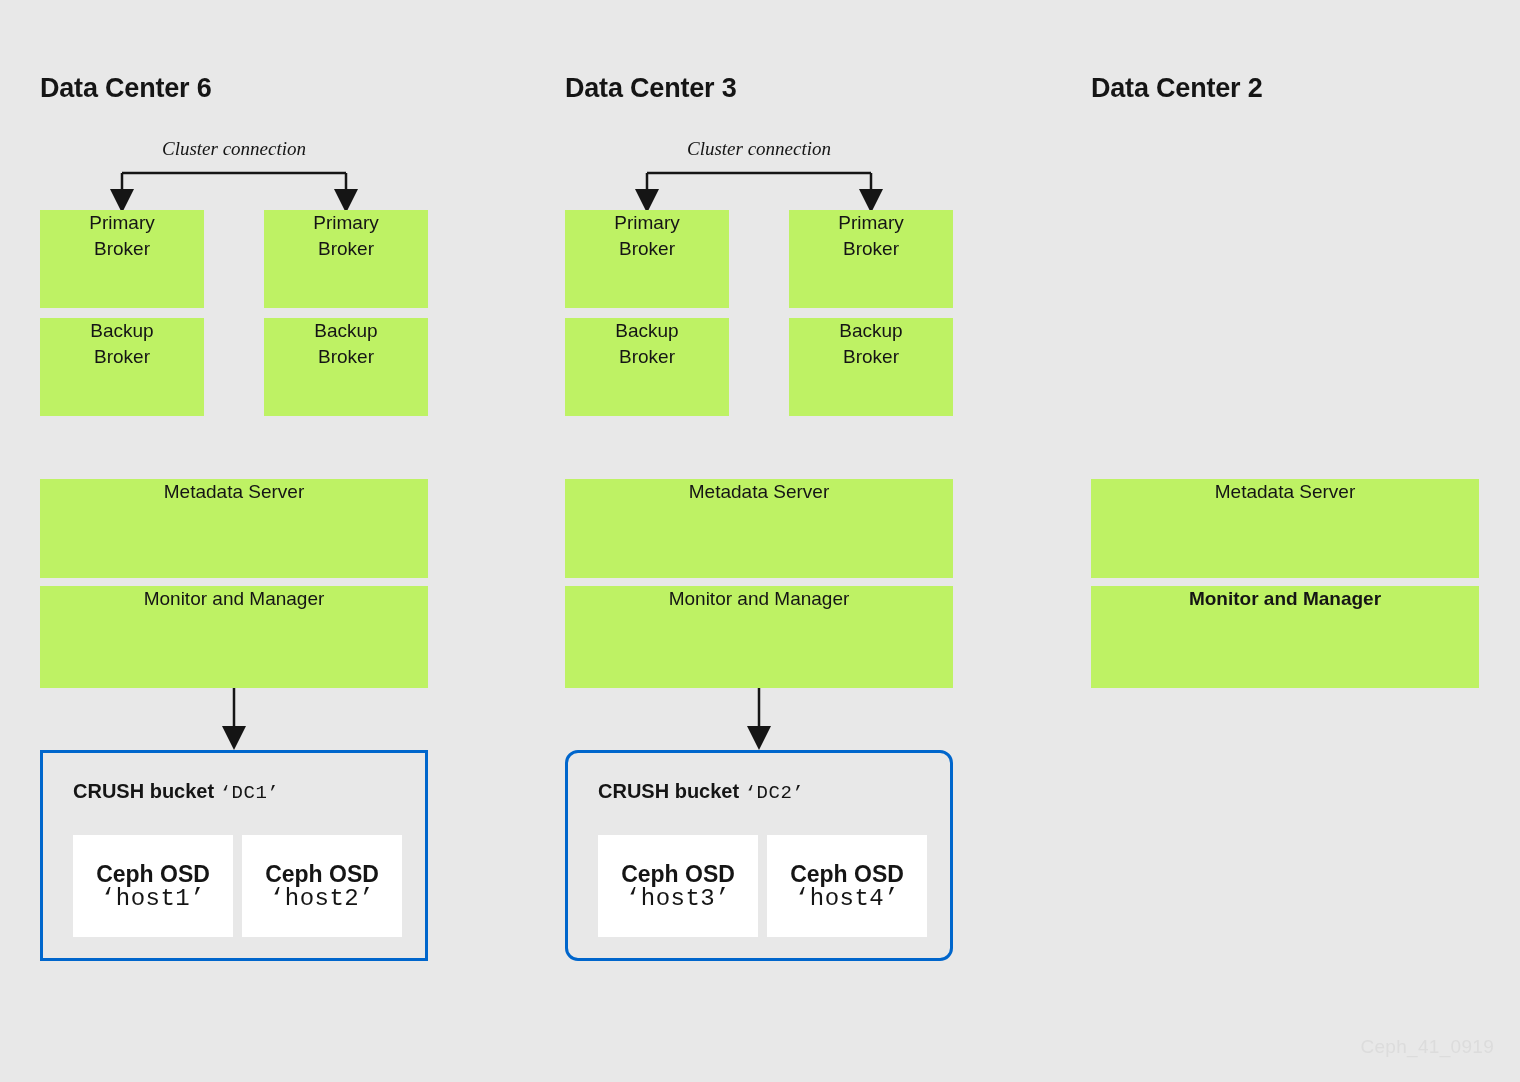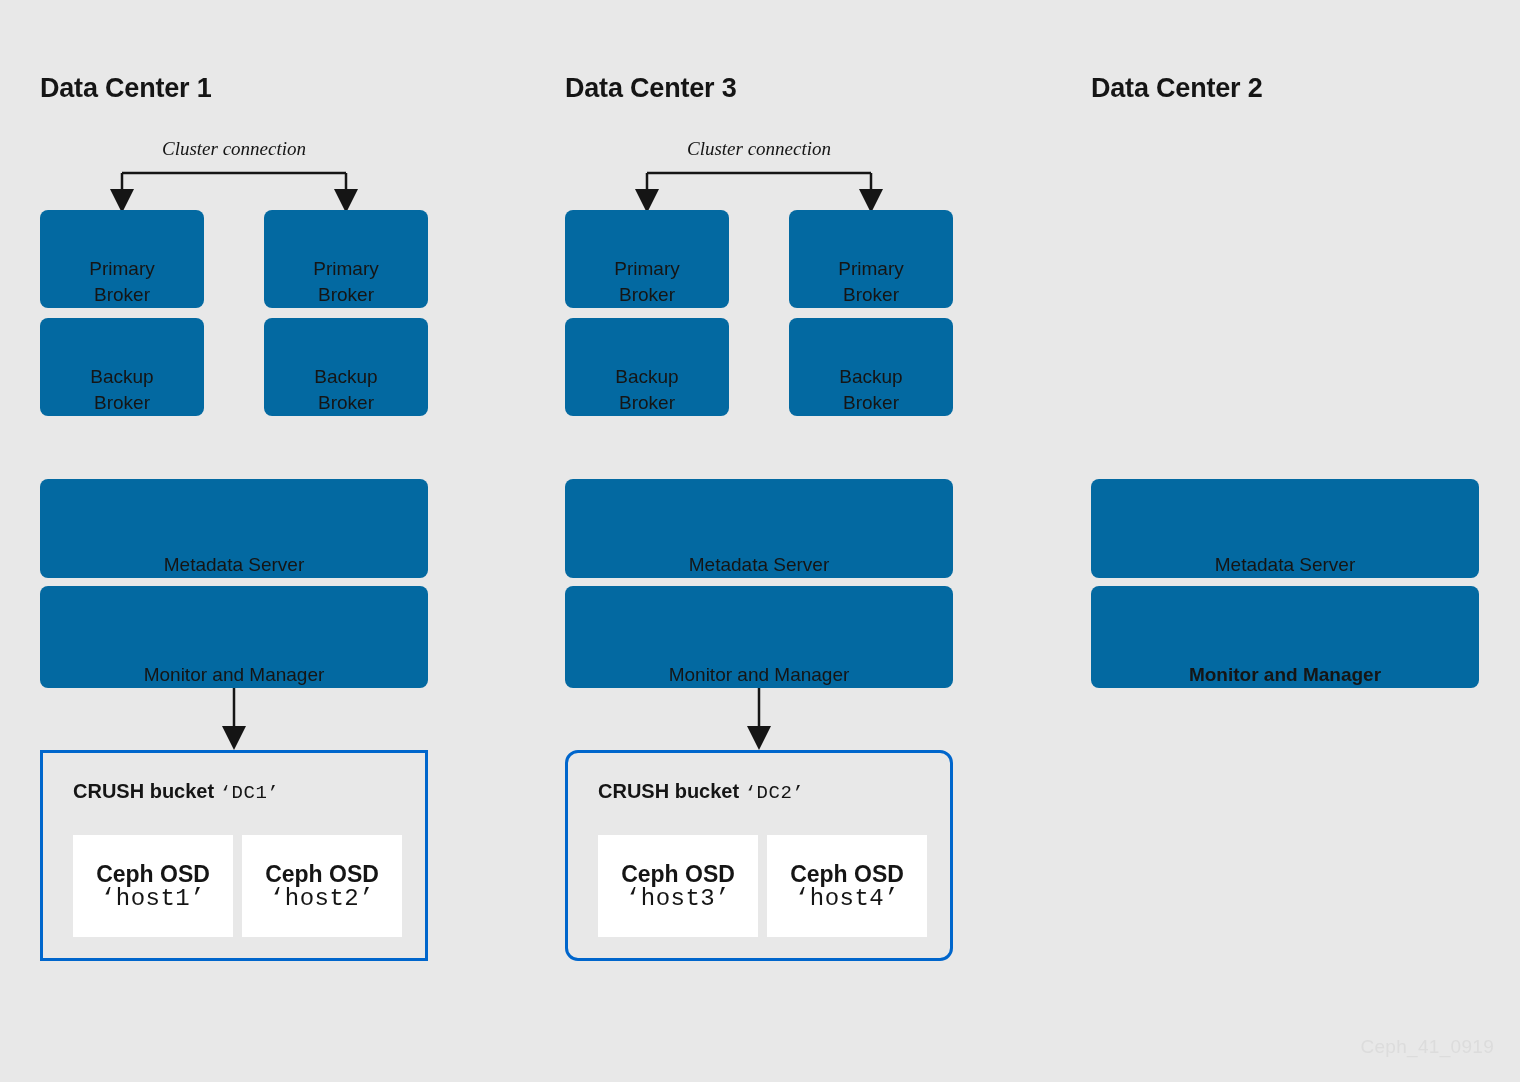--- a/index.html
+++ b/index.html
@@ -52,27 +52,26 @@
   .bracket {
     position: absolute;
     overflow: visible;
   }
   #dc1-bracket { left: 40px;  top: 165px; }
   #dc2-bracket { left: 565px; top: 165px; }
 
   
   .node-box {
     position: absolute;
-    background: #0369a1;
+    background: #bef264;
     display: flex;
-    align-items: flex-end;
+    align-items: flex-start;
     justify-content: center;
     text-align: center;
     box-sizing: border-box;
-    border-radius: 8px;
   }
   .node-box .label {
     font-size: 19px;
     line-height: 26px;
     color: #151515;
   }
 
   
   .broker .label { white-space: pre-line; }
 
@@ -171,21 +170,21 @@
     color: #dcdcdc;
     letter-spacing: 0.3px;
     white-space: nowrap;
   }
 </style>
 </head>
 <body>
 
 <div class="canvas">
 
-  <div class="dc-title" id="dc1-title">Data Center 1</div>
+  <div class="dc-title" id="dc1-title">Data Center 6</div>
   <div class="dc-title" id="dc2-title">Data Center 3</div>
   <div class="dc-title" id="dc3-title">Data Center 2</div>
 
   <div class="cluster-label" id="dc1-cluster-label">Cluster connection</div>
   <div class="cluster-label" id="dc2-cluster-label">Cluster connection</div>
 
   <svg class="bracket" id="dc1-bracket" width="388" height="50">
     <path d="M 82,8 L 82,26 M 82,8 L 306,8 M 306,8 L 306,26" stroke="#151515" stroke-width="2.5" fill="none"></path>
     <polygon points="70,24 94,24 82,48" fill="#151515"></polygon>
     <polygon points="294,24 318,24 306,48" fill="#151515"></polygon>

